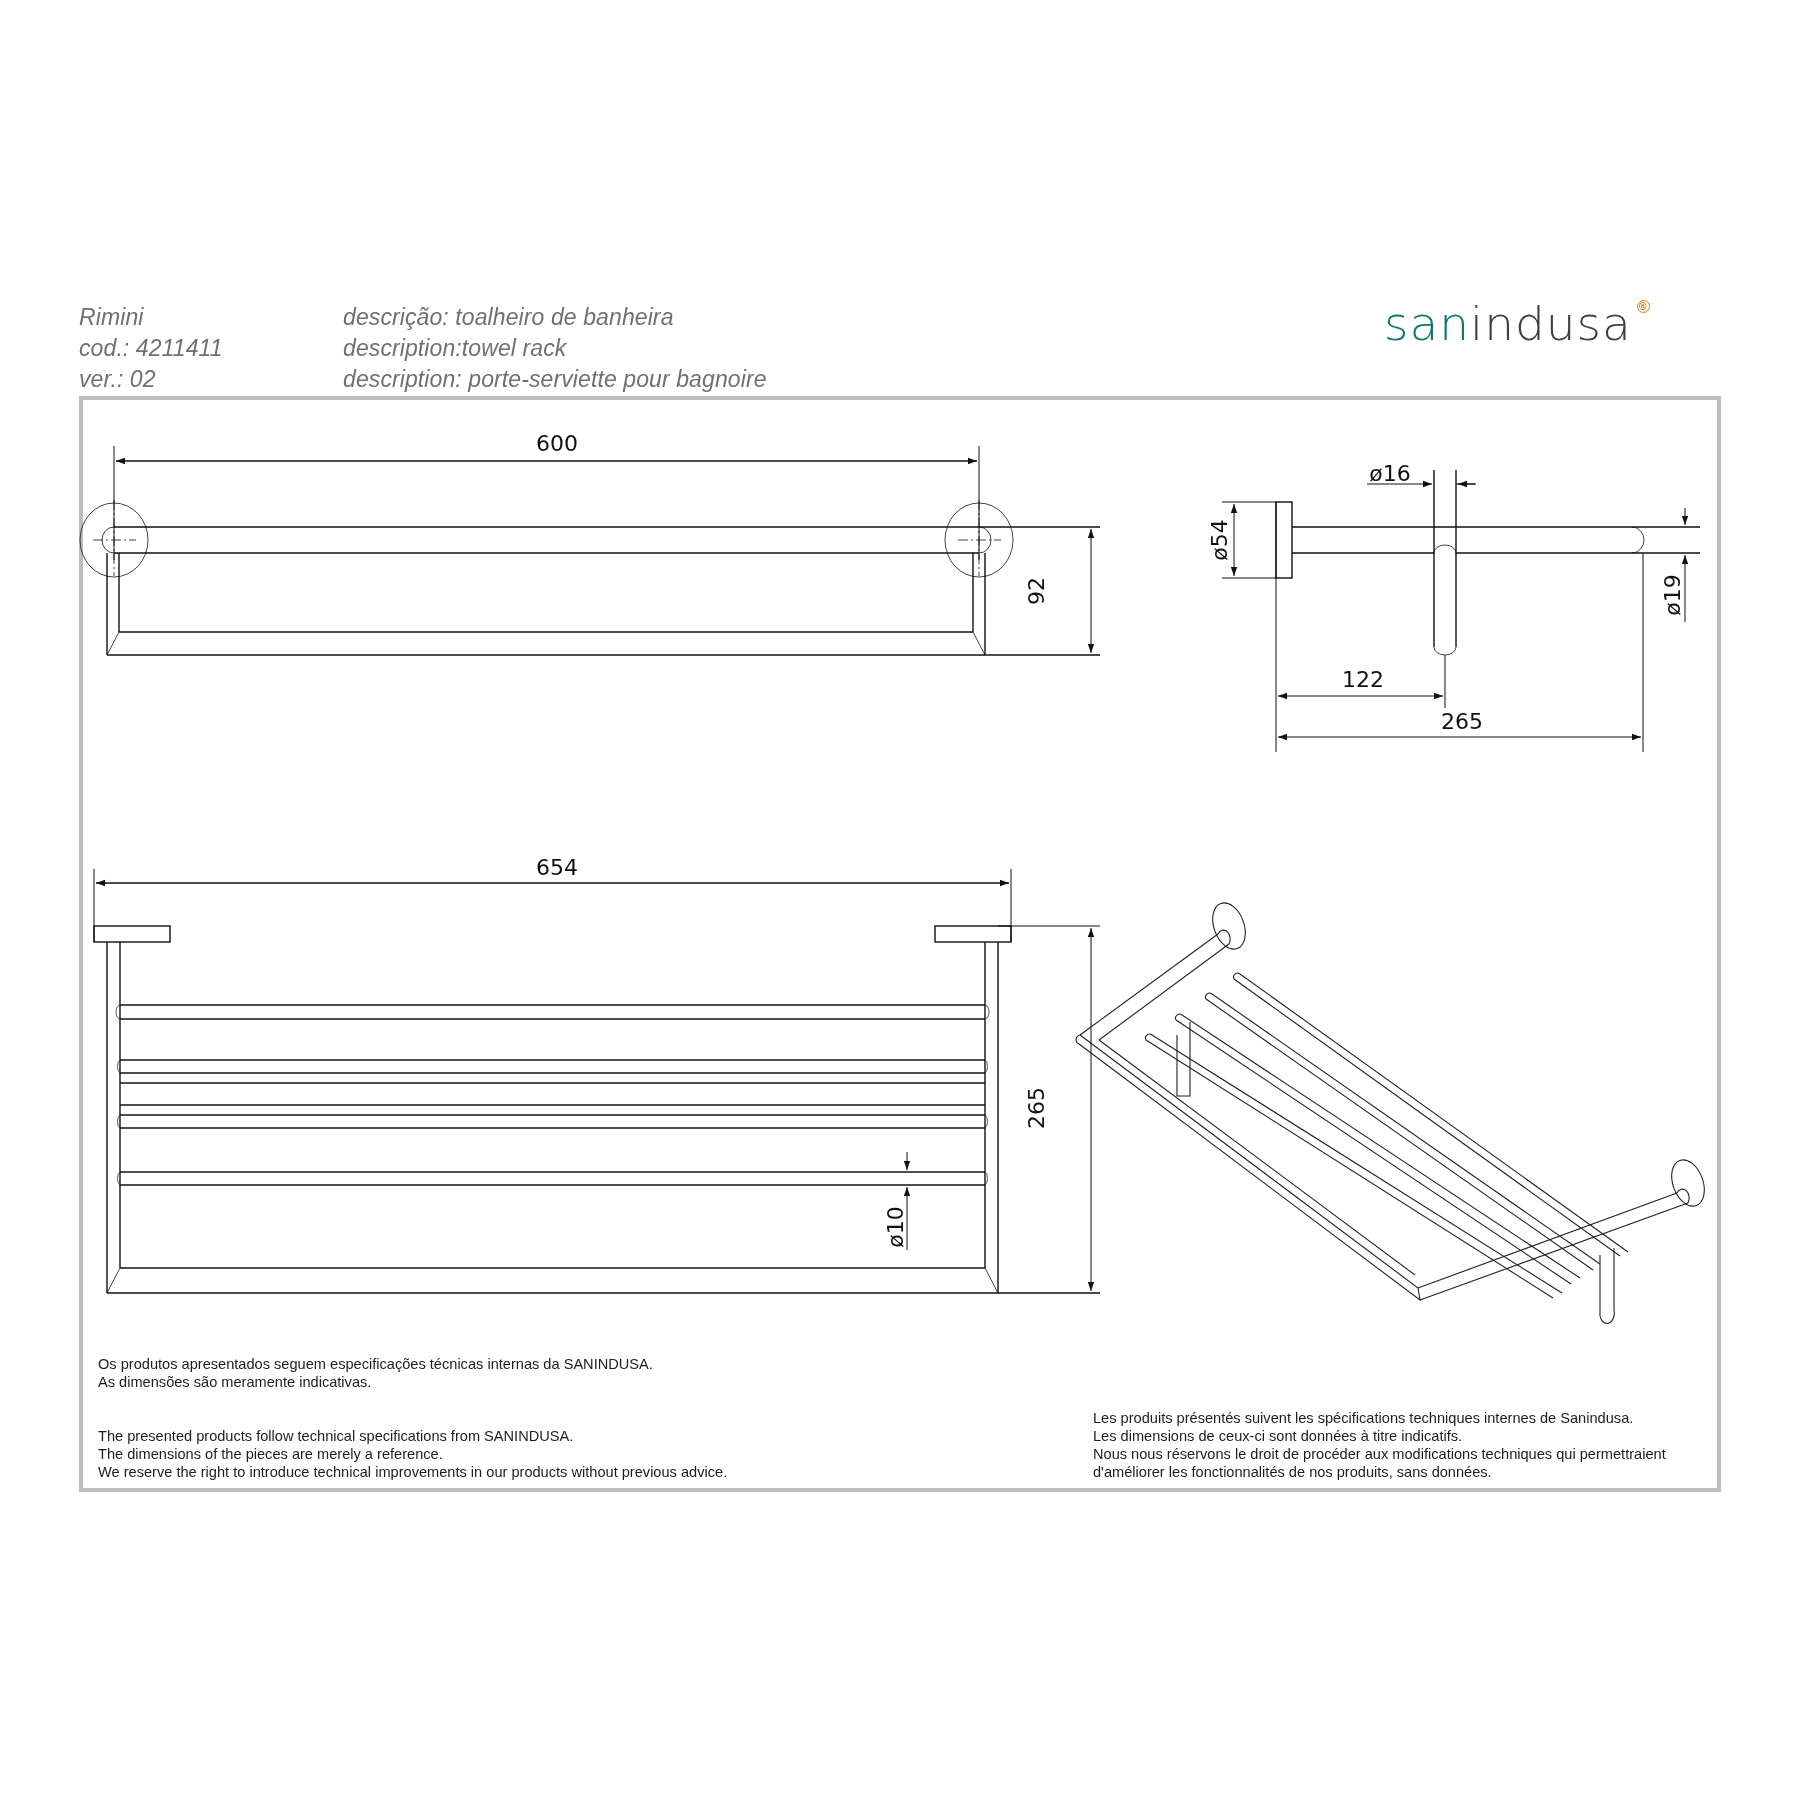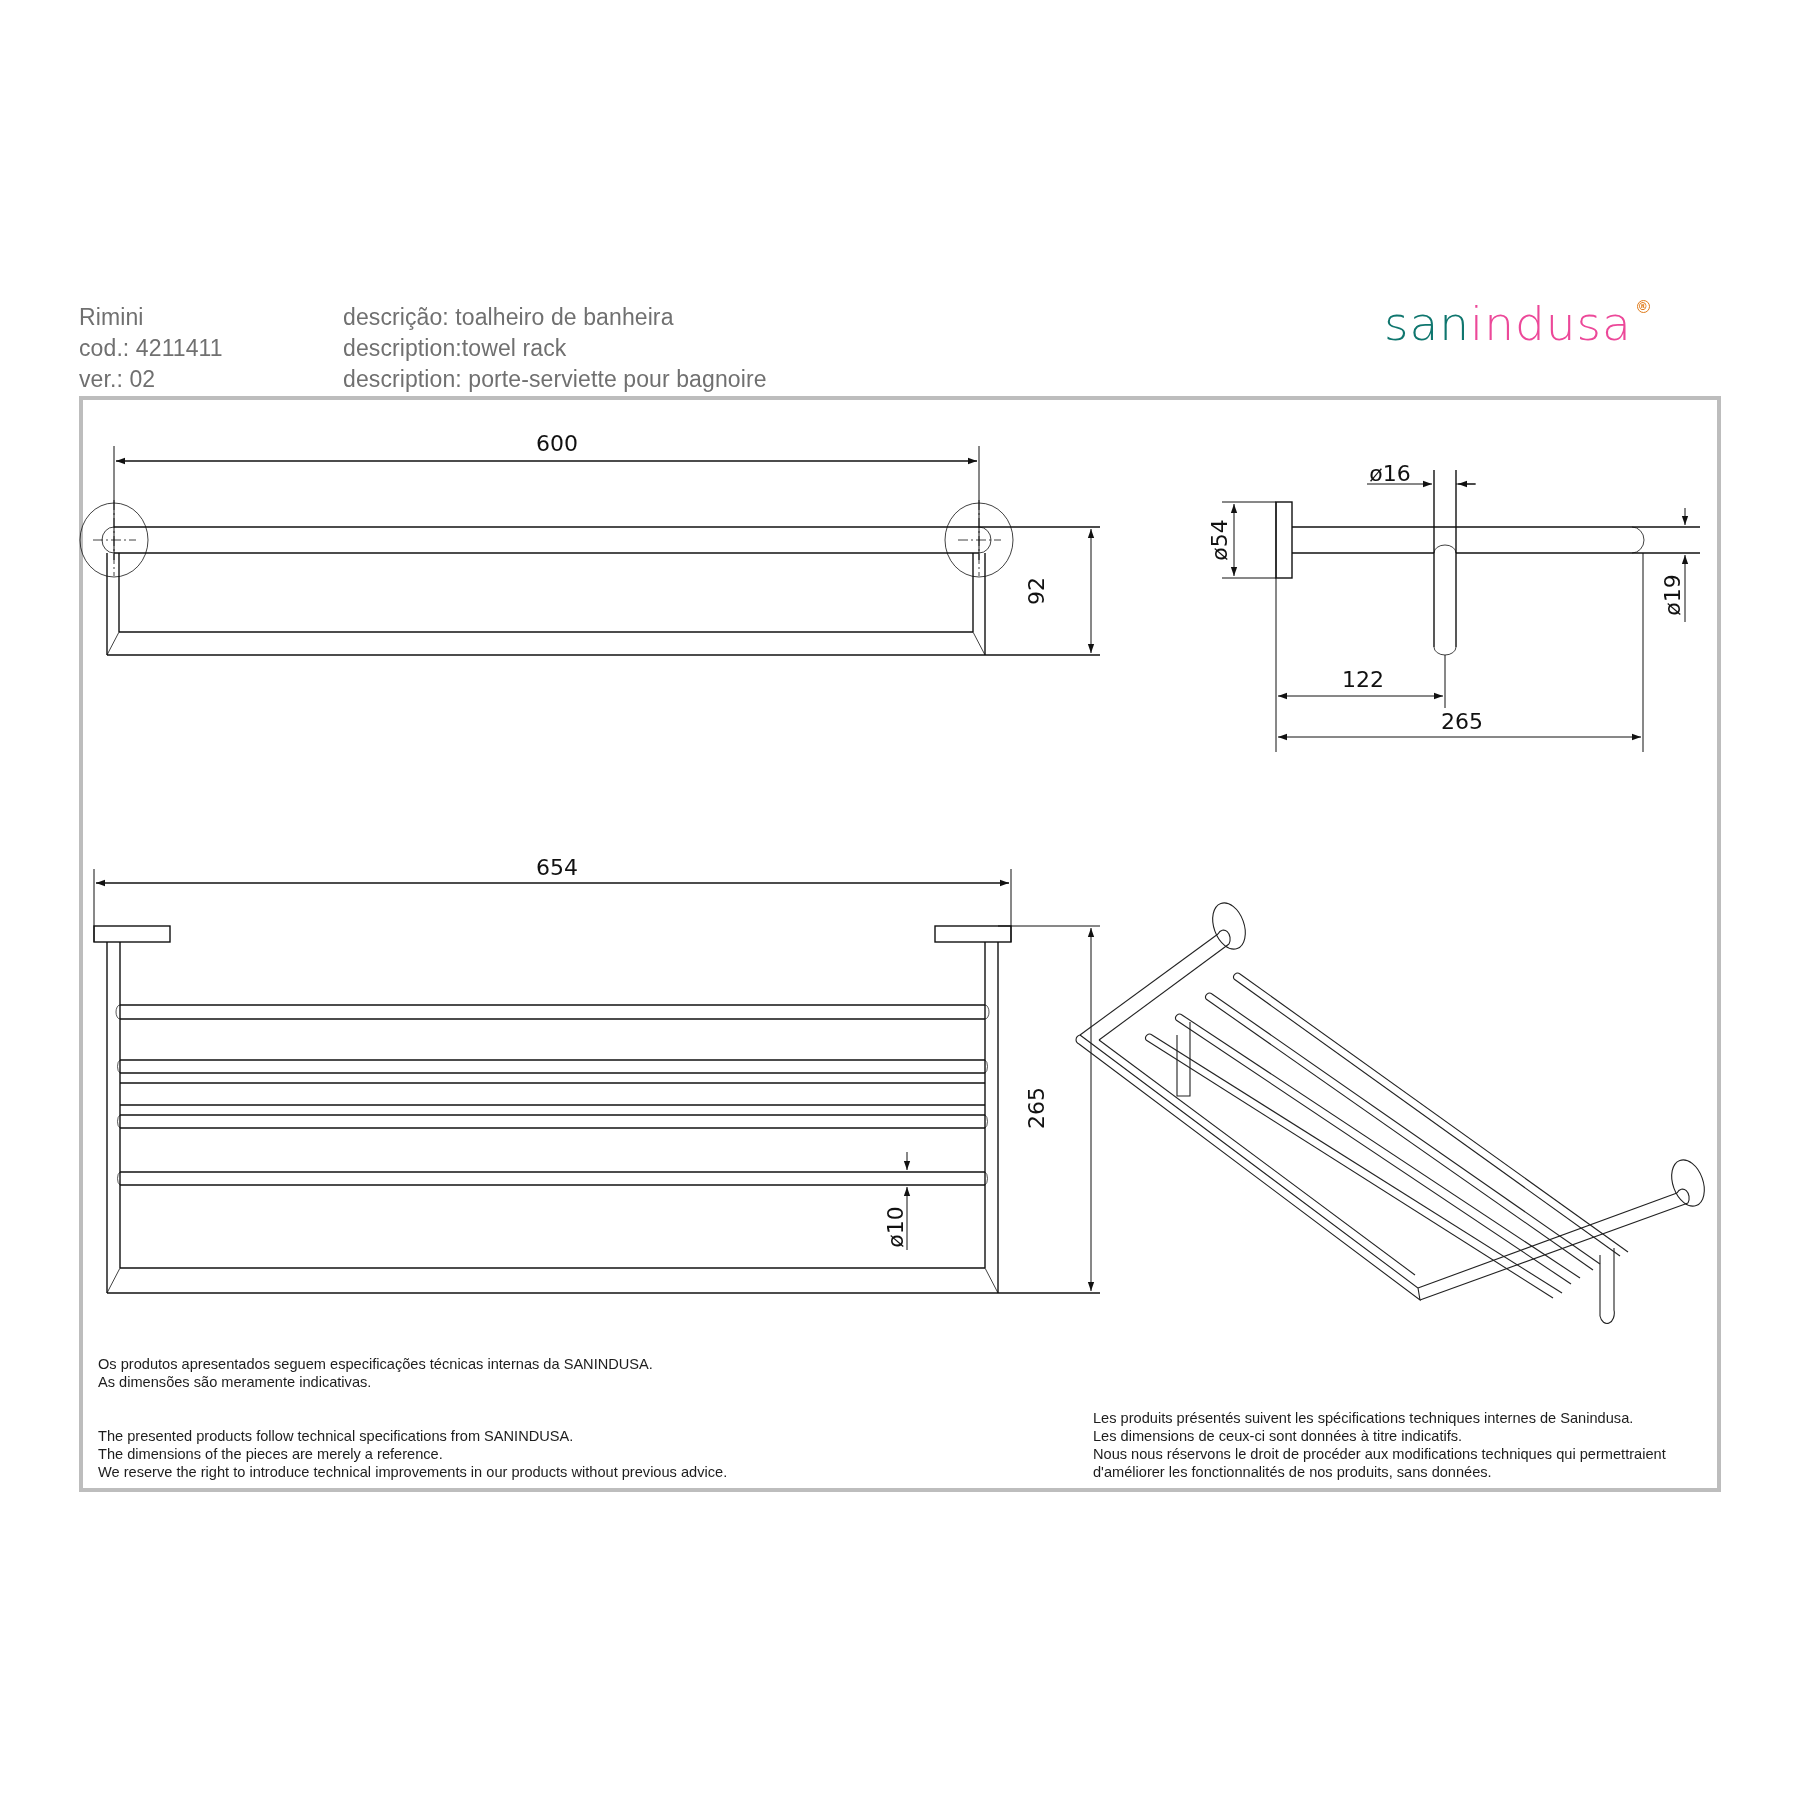--- a/index.html
+++ b/index.html
@@ -1,25 +1,25 @@
 <!DOCTYPE html>
 <html><head>
 <meta charset="utf-8">
 <style>
   html, body { margin:0; padding:0; background:#ffffff; }
   body { width:1800px; height:1800px; position:relative; overflow:hidden;
          font-family:"Liberation Sans", "DejaVu Sans", sans-serif; color:#6d6d6d; }
   .hdr { position:absolute; font-size:23px; line-height:31px; color:#707070; letter-spacing:0.1px; }
-  .hdr div { white-space:nowrap; }
+  .hdr div { white-space:nowrap;font-style:italic; }
   #hdr-left { left:79px; top:302px; }
   #hdr-mid  { left:343px; top:302px; }
   #logo { position:absolute; left:1384px; top:296px; font-size:47px; letter-spacing:1px;
           font-family:"DejaVu Sans", sans-serif; font-weight:300; white-space:nowrap; }
   #logo .san { color:#0f766e;margin-top:15px; }
-  #logo .ind { color:#ec4899; }
+  #logo .ind { color:#404040; }
   #logo .reg { position:absolute; right:-18px; top:4px; font-size:10px; color:#e07b1a;
                border:1.5px solid #e07b1a; border-radius:50%; width:11px; height:11px;
                line-height:11px; text-align:center; font-weight:bold; }
   #frame { position:absolute; left:79px; top:396px; width:1634px; height:1088px;
            border:4px solid #bdbdbd; box-sizing:content-box; }
   #drawings { position:absolute; left:0; top:0; }
   .note { position:absolute; font-size:14.6px; line-height:18px; color:#1d1d1d; white-space:nowrap; }
   .note div { white-space:nowrap; }
   #note-pt { left:98px; top:1355px; }
   #note-en { left:98px; top:1427px; }

